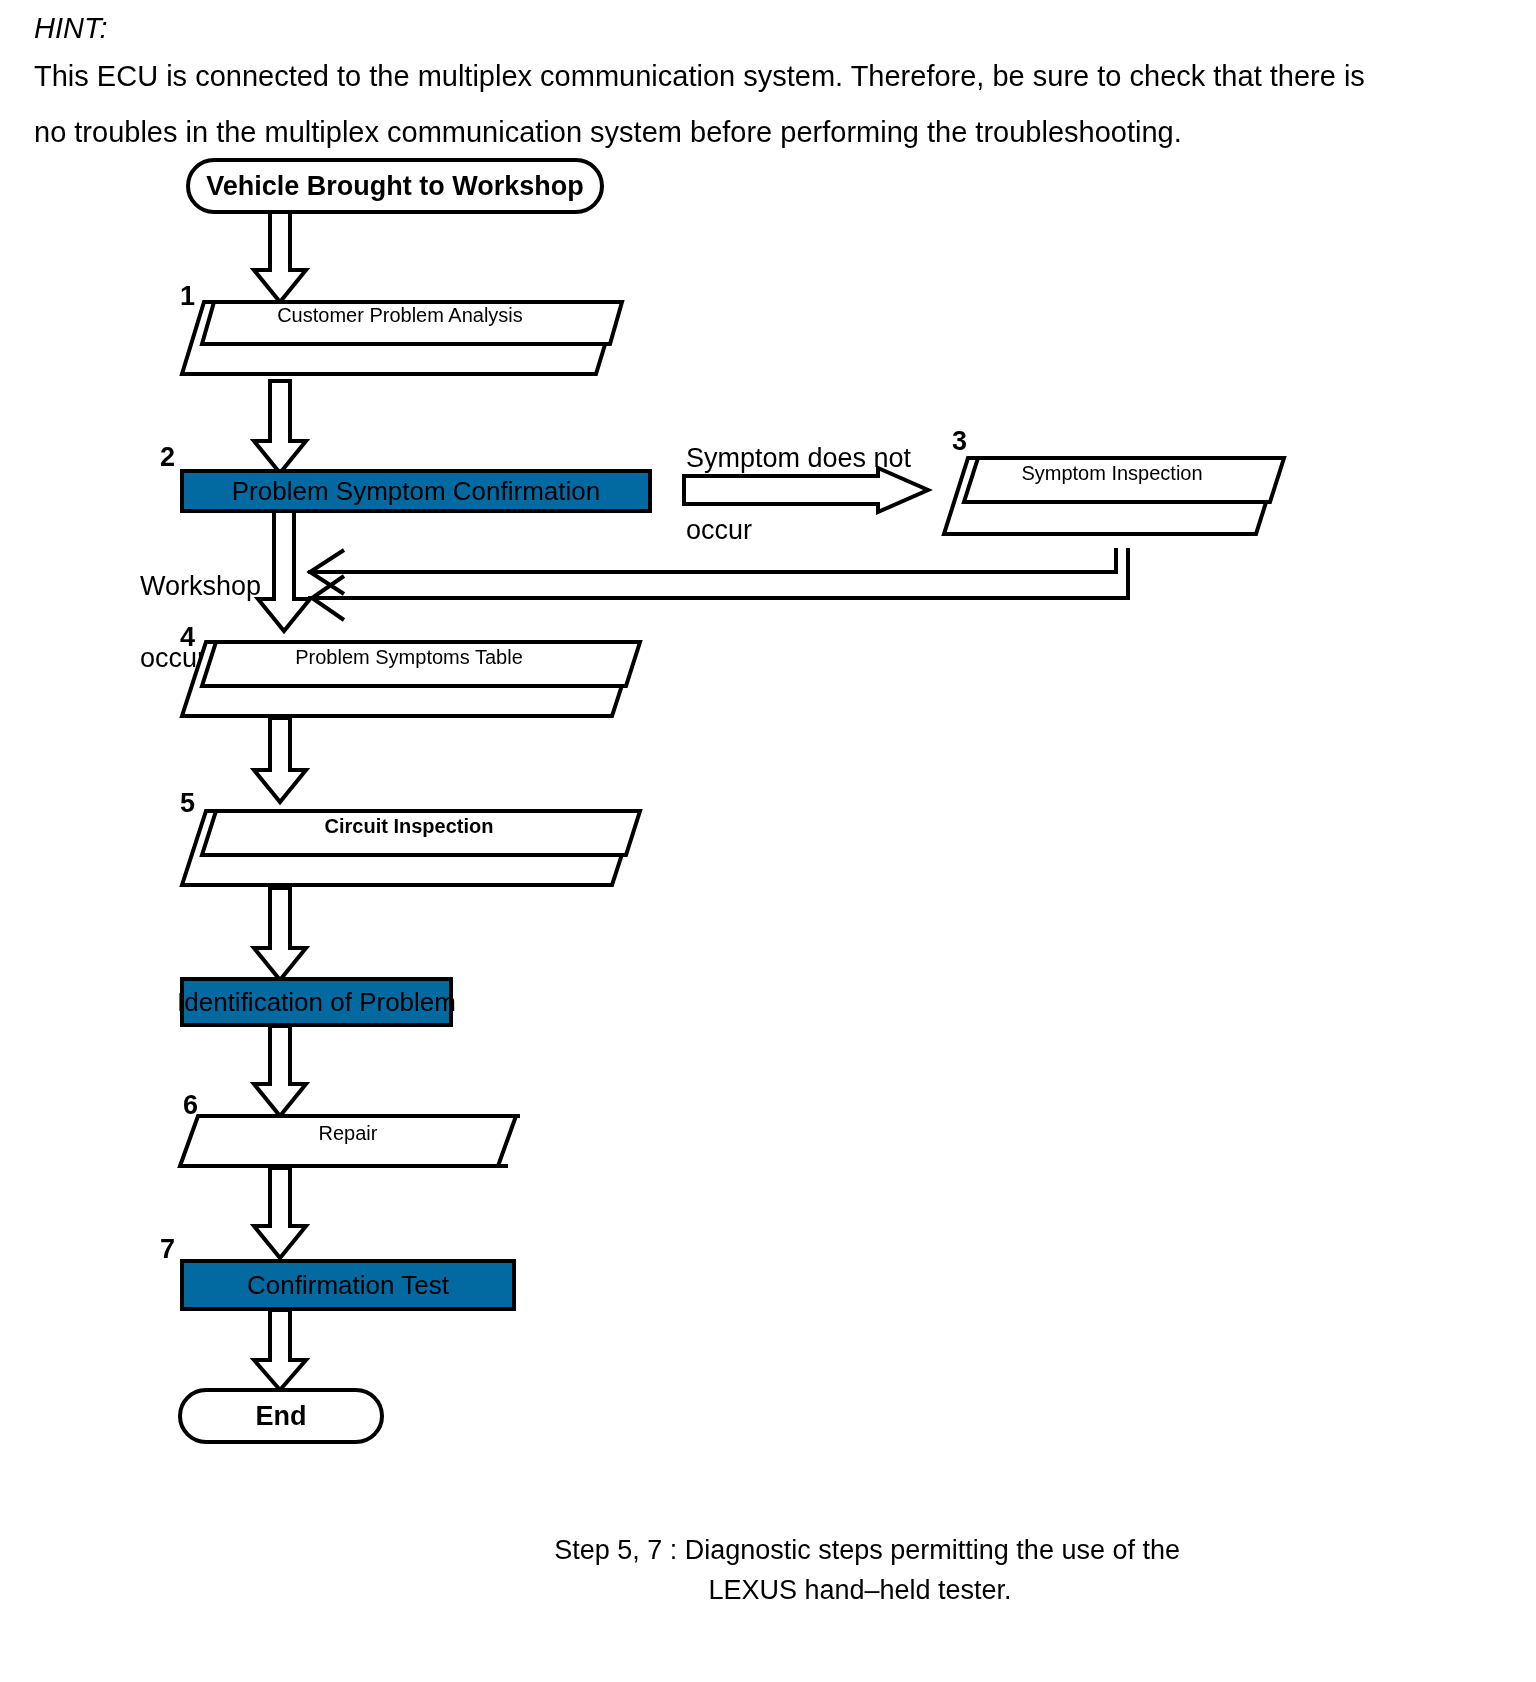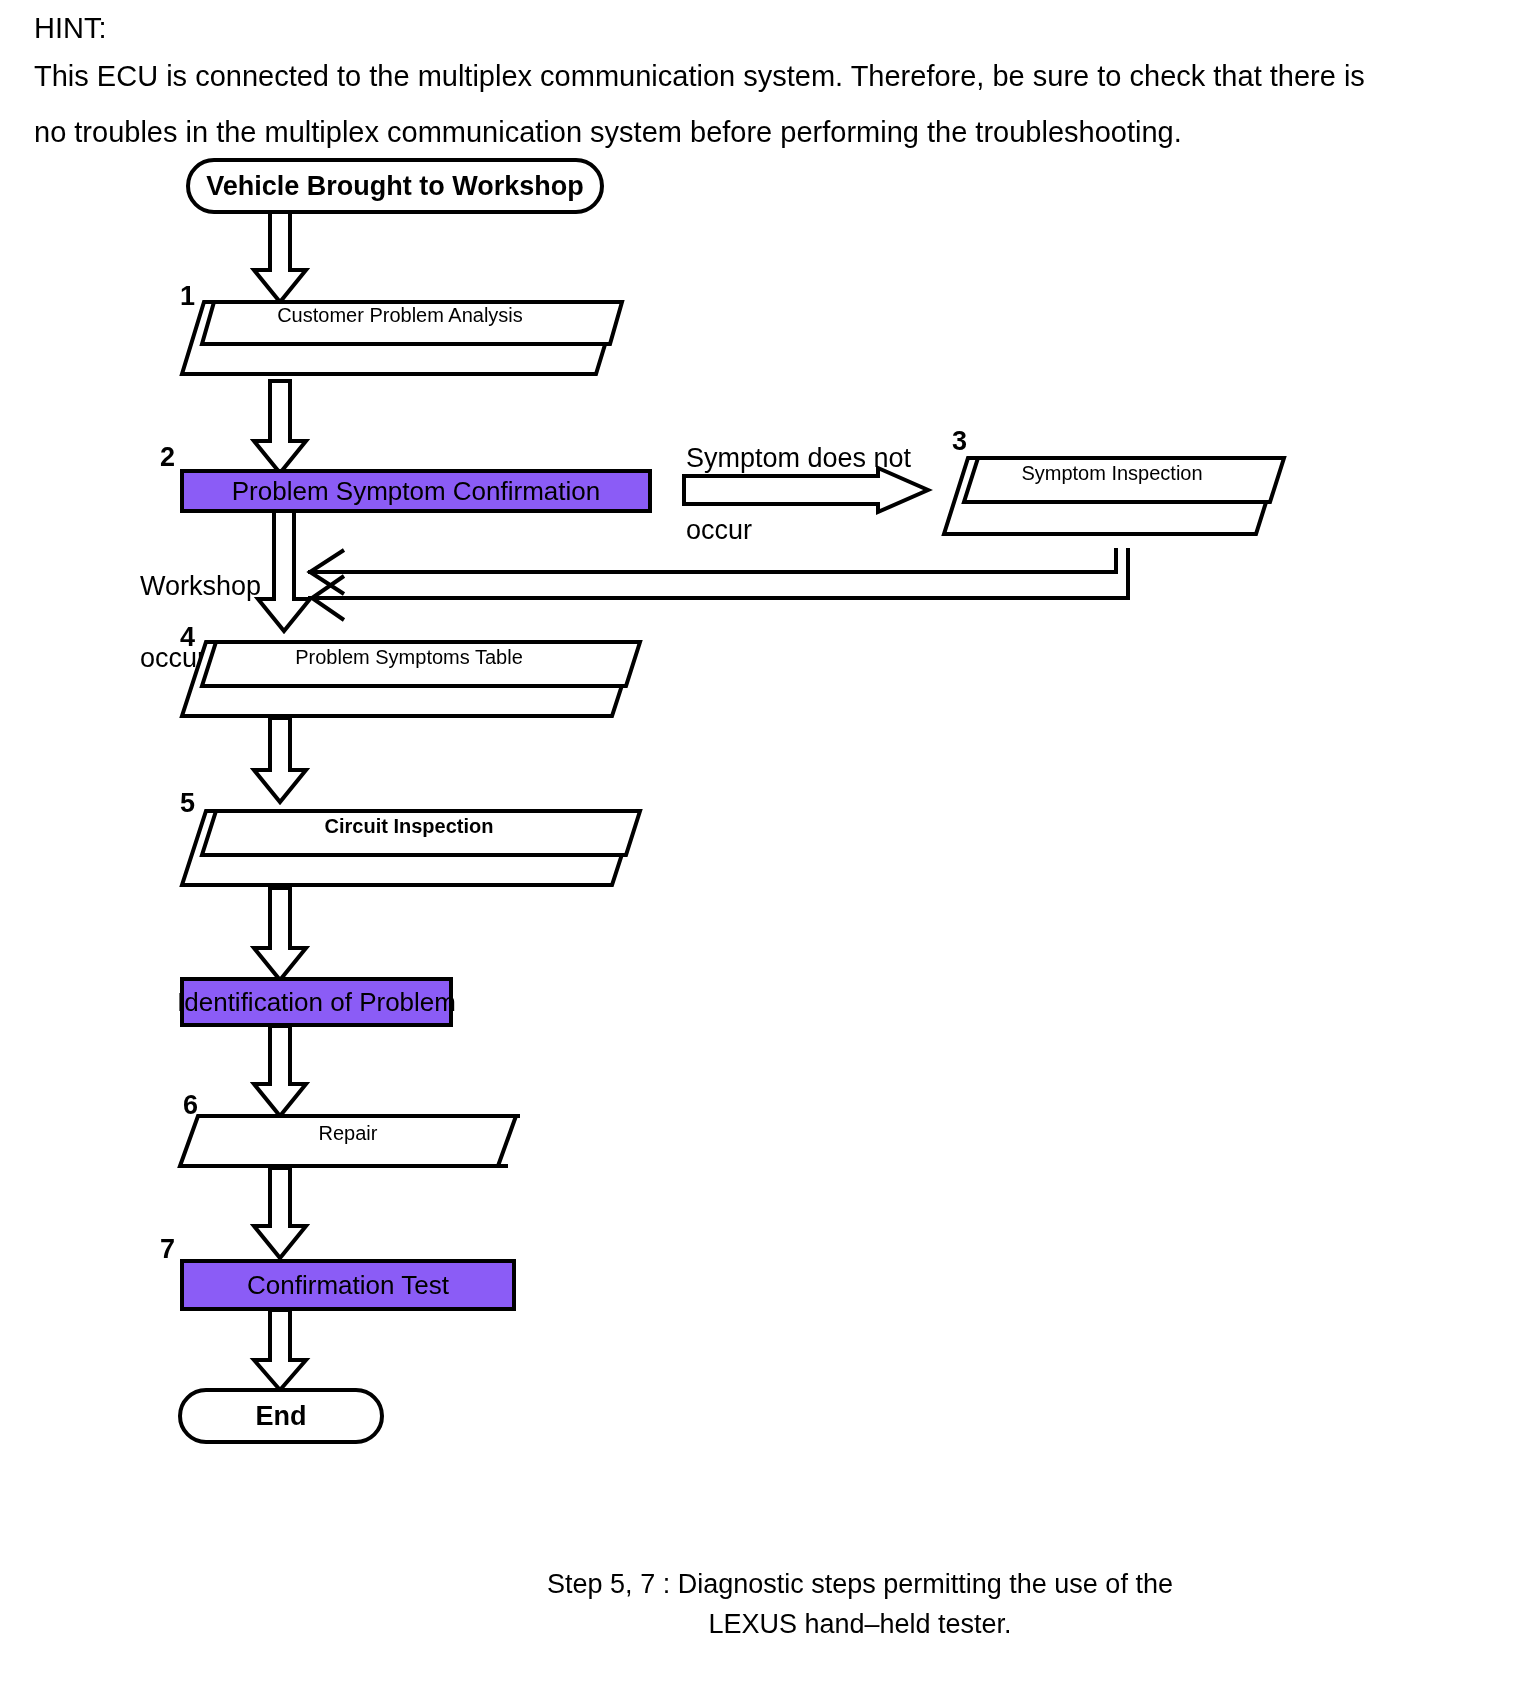--- a/index.html
+++ b/index.html
@@ -24,20 +24,21 @@
   #hint-block {
     position: absolute;
     left: 34px;
     top: 8px;
     width: 1380px;
   }
   .hint-label {
     font-size: 29px;
     line-height: 40px;
     letter-spacing: 0px;
+    font-style: italic;
   }
   .hint-body {
     font-size: 29px;
     line-height: 56px;
     width: 1370px;
   }
 
   
   .node {
     position: absolute;
@@ -53,21 +54,21 @@
     align-items: center;
     justify-content: center;
     font-size: 27px;
     white-space: nowrap;
     font-weight: bold;
   }
 
   
   .rectbox {
     border: 4px solid #000;
-    background: #8b5cf6;
+    background: #0369a1;
     display: flex;
     align-items: center;
     justify-content: center;
     font-size: 26px;
     white-space: nowrap;
   }
 
   
   .para-wrap { position: absolute; }
   .para-wrap svg { display: block; overflow: visible; }
@@ -115,21 +116,21 @@
   
   #footnote {
     position: absolute;
     left: 540px;
     top: 1530px;
     width: 640px;
     font-size: 27px;
     line-height: 40px;
     text-align: center;
   }
-  #footnote .fn-l1 { display: block; text-align: center; margin-top: 34px; }
+  #footnote .fn-l1 { display: block; text-align: right; }
   #footnote .fn-l2 { display: block; text-align: center; }
 </style>
 </head>
 <body>
 
 <div id="page">
 
   <div id="hint-block">
     <div class="hint-label">HINT:</div>
     <div class="hint-body">This ECU is connected to the multiplex communication system. Therefore, be sure to check that there is no troubles in the multiplex communication system before performing the troubleshooting.</div>

